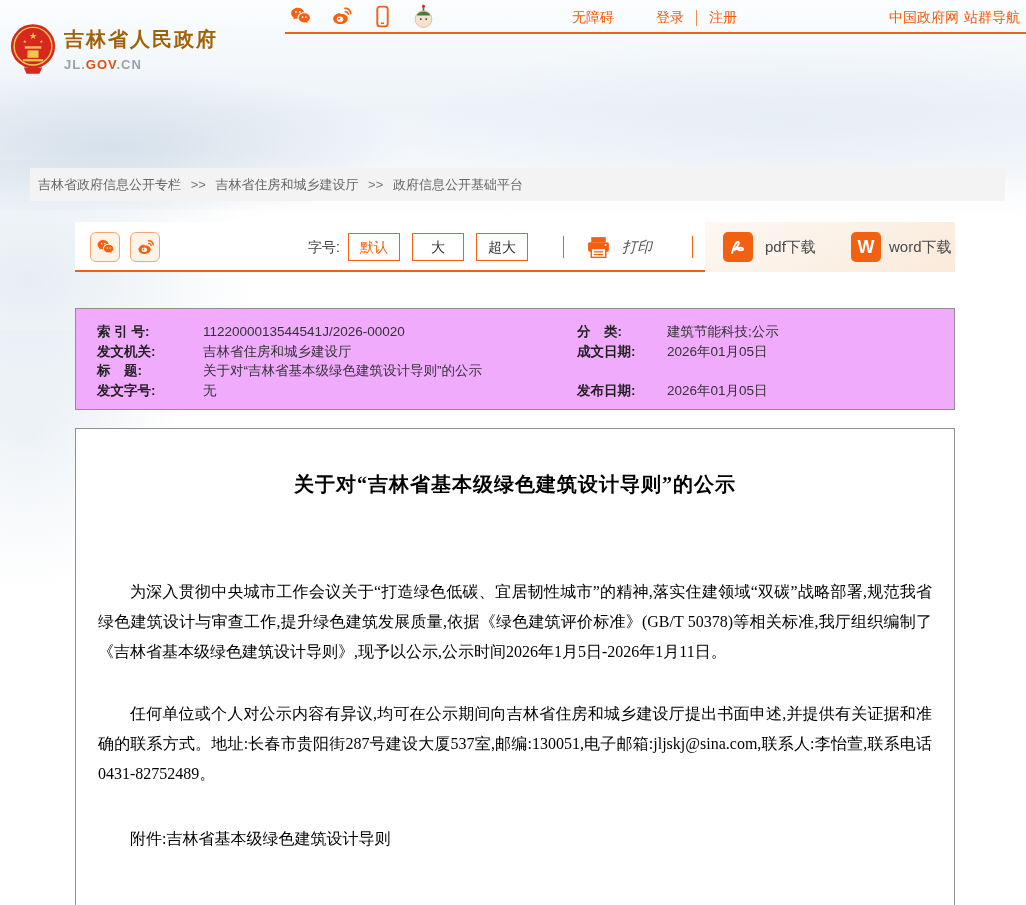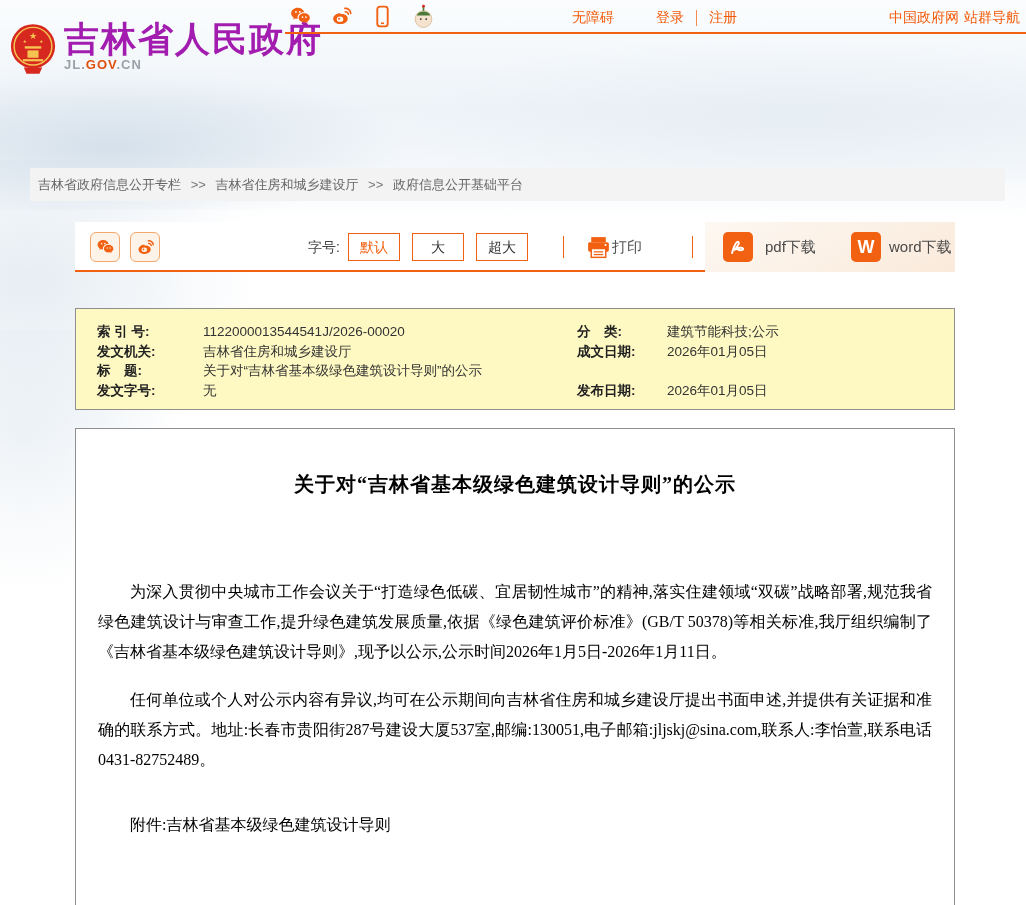--- a/index.html
+++ b/index.html
@@ -21,21 +21,21 @@
   .bg-p2 { top:160px; left:-70px; width:330px; height:300px;
     background: radial-gradient(ellipse at 30% 40%, rgba(206,219,231,.5), rgba(206,219,231,0) 70%); }
   .bg-p3 { top:40px; left:420px; width:620px; height:140px;
     background: radial-gradient(ellipse at 60% 60%, rgba(215,226,236,.35), rgba(215,226,236,0) 75%); }
   .bg-p4 { top:330px; left:-40px; width:220px; height:260px;
     background: radial-gradient(ellipse at 30% 40%, rgba(214,225,235,.4), rgba(214,225,235,0) 72%); }
 
   
   .logo { position:absolute; top:22px; left:10px; display:flex; align-items:flex-start; cursor:pointer; }
   .logo-text { margin-left:8px; }
-  .site-name { font-size:35px; font-weight:bold; color:#a21caf; letter-spacing:2px; line-height:34px; }
+  .site-name { font-size:20px; font-weight:bold; color:#a16207; letter-spacing:2px; line-height:34px; }
   .site-domain { font-size:13px; letter-spacing:1px; margin-top:1px; font-weight:bold; }
   .dom-gray { color:#9aa1a8; }
   .dom-orange { color:#e2500f; }
 
   .social-icons { position:absolute; top:4px; left:288px; display:flex; gap:16px; align-items:center; }
   .social-icons .sico { width:25px; height:25px; cursor:pointer; }
 
   .header-line { position:absolute; top:32px; left:285px; width:741px; height:2px; background:#f26011; }
 
   .top-links { position:absolute; top:9px; left:572px; display:flex; align-items:center; font-size:14px; color:#f25a0a; }
@@ -72,42 +72,42 @@
     position:absolute; top:11px; width:52px; height:28px;
     border:1px solid #f26011; background:#fff; color:#333;
     font-size:14px; text-align:center; line-height:26px; cursor:pointer;
   }
   .fs-default { left:273px; color:#f26011; }
   .fs-large { left:337px; }
   .fs-xlarge { left:401px; }
   .tb-div { position:absolute; top:14px; width:1px; height:22px; background:#f26011; }
   .tb-div1 { left:488px; }
   .tb-div2 { left:617px; }
-  .print-btn { position:absolute; left:510px; top:0; height:50px; display:flex; align-items:center; cursor:pointer; }
+  .print-btn { position:absolute; left:510px; top:0; height:50px; display:flex; align-items:center; gap:10px; cursor:pointer;font-style:italic; }
   .print-btn svg { width:27px; height:27px; }
   .print-label { font-size:15px; color:#555; }
   .download-panel {
     position:absolute; left:630px; top:0; width:250px; height:50px;
     background: linear-gradient(150deg,#fdf8f2 0%, #faeadb 100%);
   }
   .dl-badge {
     position:absolute; top:10px; width:30px; height:30px; border-radius:5px;
     background:#f26011; display:flex; align-items:center; justify-content:center;
     color:#fff; cursor:pointer;
   }
   .pdf-badge { left:18px; }
   .word-badge { left:146px; font-weight:bold; font-size:18px; font-family:"Liberation Sans",sans-serif; }
   .dl-label { position:absolute; top:0; line-height:50px; font-size:15px; color:#4a4a4a; cursor:pointer; }
   .pdf-label { left:60px; }
   .word-label { left:184px; }
 
   
   .meta-box {
     position:absolute; top:308px; left:75px; width:880px; height:102px;
-    background:#fef9c3; border:1px solid #8f8f8f; padding-top:13px;
+    background:#f0abfc; border:1px solid #8f8f8f; padding-top:13px;
   }
   .meta-row { display:flex; height:19.5px; line-height:19.5px; font-size:13.5px; }
   .m-label { font-weight:bold; color:#222; }
   .m-value { color:#333; }
   .ml-label { width:106px; margin-left:21px; }
   .ml-value { width:350px; }
   .mr-label { width:90px; margin-left:24px; }
   .mr-value { flex:1; }
 
   
@@ -115,21 +115,21 @@
     position:absolute; top:428px; left:75px; width:880px; height:540px;
     background:#fff; border:1px solid #8f8f8f; padding:0 22px;
     font-family:"Liberation Serif", serif; color:#000;
   }
   .article-title {
     margin-top:40px; text-align:center; font-weight:bold; font-size:20px;
     letter-spacing:1px; line-height:30px;
   }
   .article-p { font-size:16px; line-height:30px; text-indent:2em; text-align:justify; }
   .p1 { margin-top:78px; }
-  .p2 { margin-top:18px;font-family:Liberation Serif, serif; }
+  .p2 { margin-top:32px;font-family:Liberation Serif, serif; }
   .attachment { margin-top:35px; font-size:16px; line-height:30px; text-indent:2em; cursor:pointer; }
   .signature { margin-top:80px; text-align:right; font-size:16px; line-height:30px; }
 </style>
 </head>
 <body>
 
 <div class="bg-top"></div>
 <div class="bg-patch bg-p1"></div>
 <div class="bg-patch bg-p2"></div>
 <div class="bg-patch bg-p3"></div>

